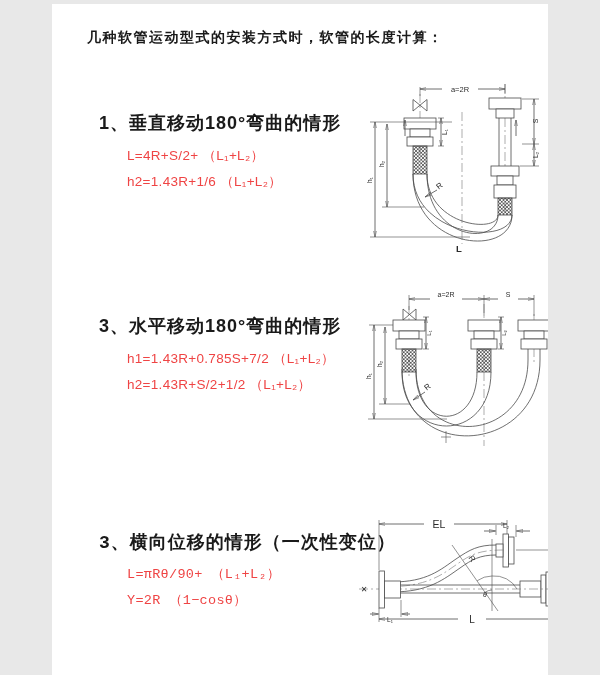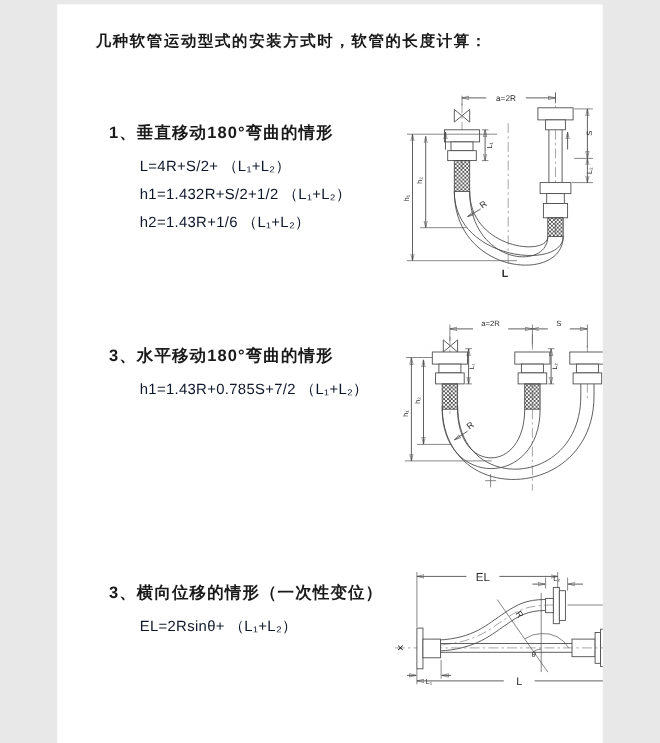--- a/index.html
+++ b/index.html
@@ -6,60 +6,61 @@
   .page{
     position:relative;width:496px;height:675px;background:#ffffff;
     font-family:"Liberation Sans","DejaVu Sans",sans-serif;
     color:#1a1a1a;overflow:hidden;margin:4px auto;
   }
   .title{
     position:absolute;left:35px;top:25px;
     font-size:14px;font-weight:bold;letter-spacing:1.5px;
   }
   .section{position:absolute;left:47px;}
-  .sec-head{font-size:15px;font-weight:bold;letter-spacing:1px;margin:0;}
+  .sec-head{font-size:18px;font-weight:bold;letter-spacing:1px;margin:0;}
   .formulas{margin:8px 0 0 28px;}
-  .formula{font-size:13.5px;line-height:25.5px;letter-spacing:.3px;color:#0f172a;white-space:pre;}
-  #sec1{top:107px;} #sec2{top:310px;} #sec3{top:526px;}
+  .formula{font-size:13.5px;line-height:25.5px;letter-spacing:.3px;color:#ef4444;white-space:pre;}
+  #sec1{top:107px;} #sec2{top:310px;} #sec3{top:526px;font-family:Liberation Mono, monospace;}
   svg{position:absolute;overflow:visible;font-family:"Liberation Sans","DejaVu Sans",sans-serif;}
   #svg1{left:295px;top:70px;} #svg2{left:300px;top:280px;} #svg3{left:295px;top:500px;}
   svg path,svg line,svg rect{stroke:#4a4a4a;stroke-width:.8;fill:none;}
   svg rect.solid{fill:#ffffff;}
   svg rect.hatch1{fill:url(#hx1);} svg rect.hatch2{fill:url(#hx2);}
   svg .cl{stroke:#777;stroke-width:.6;stroke-dasharray:9 3 2 3;}
   svg .thin{stroke-width:.6;}
   svg text{fill:#2b2b2b;stroke:none;}
 </style>
 </head>
 <body>
 
 <div class="page">
 
   <div class="title">几种软管运动型式的安装方式时，软管的长度计算：</div>
 
   <div class="section" id="sec1">
     <p class="sec-head">1、垂直移动180°弯曲的情形</p>
     <div class="formulas">
       <div class="formula">L=4R+S/2+ （L₁+L₂）</div>
-      <div class="formula">h1=1.432R+S/2+1/2 （L₁+L₂）</div>
       <div class="formula">h2=1.43R+1/6 （L₁+L₂）</div>
     </div>
   </div>
 
   <div class="section" id="sec2">
     <p class="sec-head">3、水平移动180°弯曲的情形</p>
     <div class="formulas">
       <div class="formula">h1=1.43R+0.785S+7/2 （L₁+L₂）</div>
+      <div class="formula">h2=1.43R+S/2+1/2 （L₁+L₂）</div>
     </div>
   </div>
 
   <div class="section" id="sec3">
     <p class="sec-head">3、横向位移的情形（一次性变位）</p>
     <div class="formulas">
-      <div class="formula">EL=2Rsinθ+ （L₁+L₂）</div>
+      <div class="formula">L=πRθ/90+ （L₁+L₂）</div>
+      <div class="formula">Y=2R （1−cosθ）</div>
     </div>
   </div>
 
   <svg id="svg1" width="305" height="195" viewBox="295 70 305 195">
     <defs>
       <marker id="a1" viewBox="0 0 10 6" refX="10" refY="3" markerWidth="8" markerHeight="6" orient="auto-start-reverse">
         <path d="M0,.6 L10,3 L0,5.4 Z" fill="#4a4a4a" stroke="none"></path>
       </marker>
       <pattern id="hx1" width="3.5" height="3.5" patternUnits="userSpaceOnUse">
         <path d="M0 0 L3.5 3.5 M3.5 0 L0 3.5" stroke="#8a8a8a" stroke-width=".45"></path>

